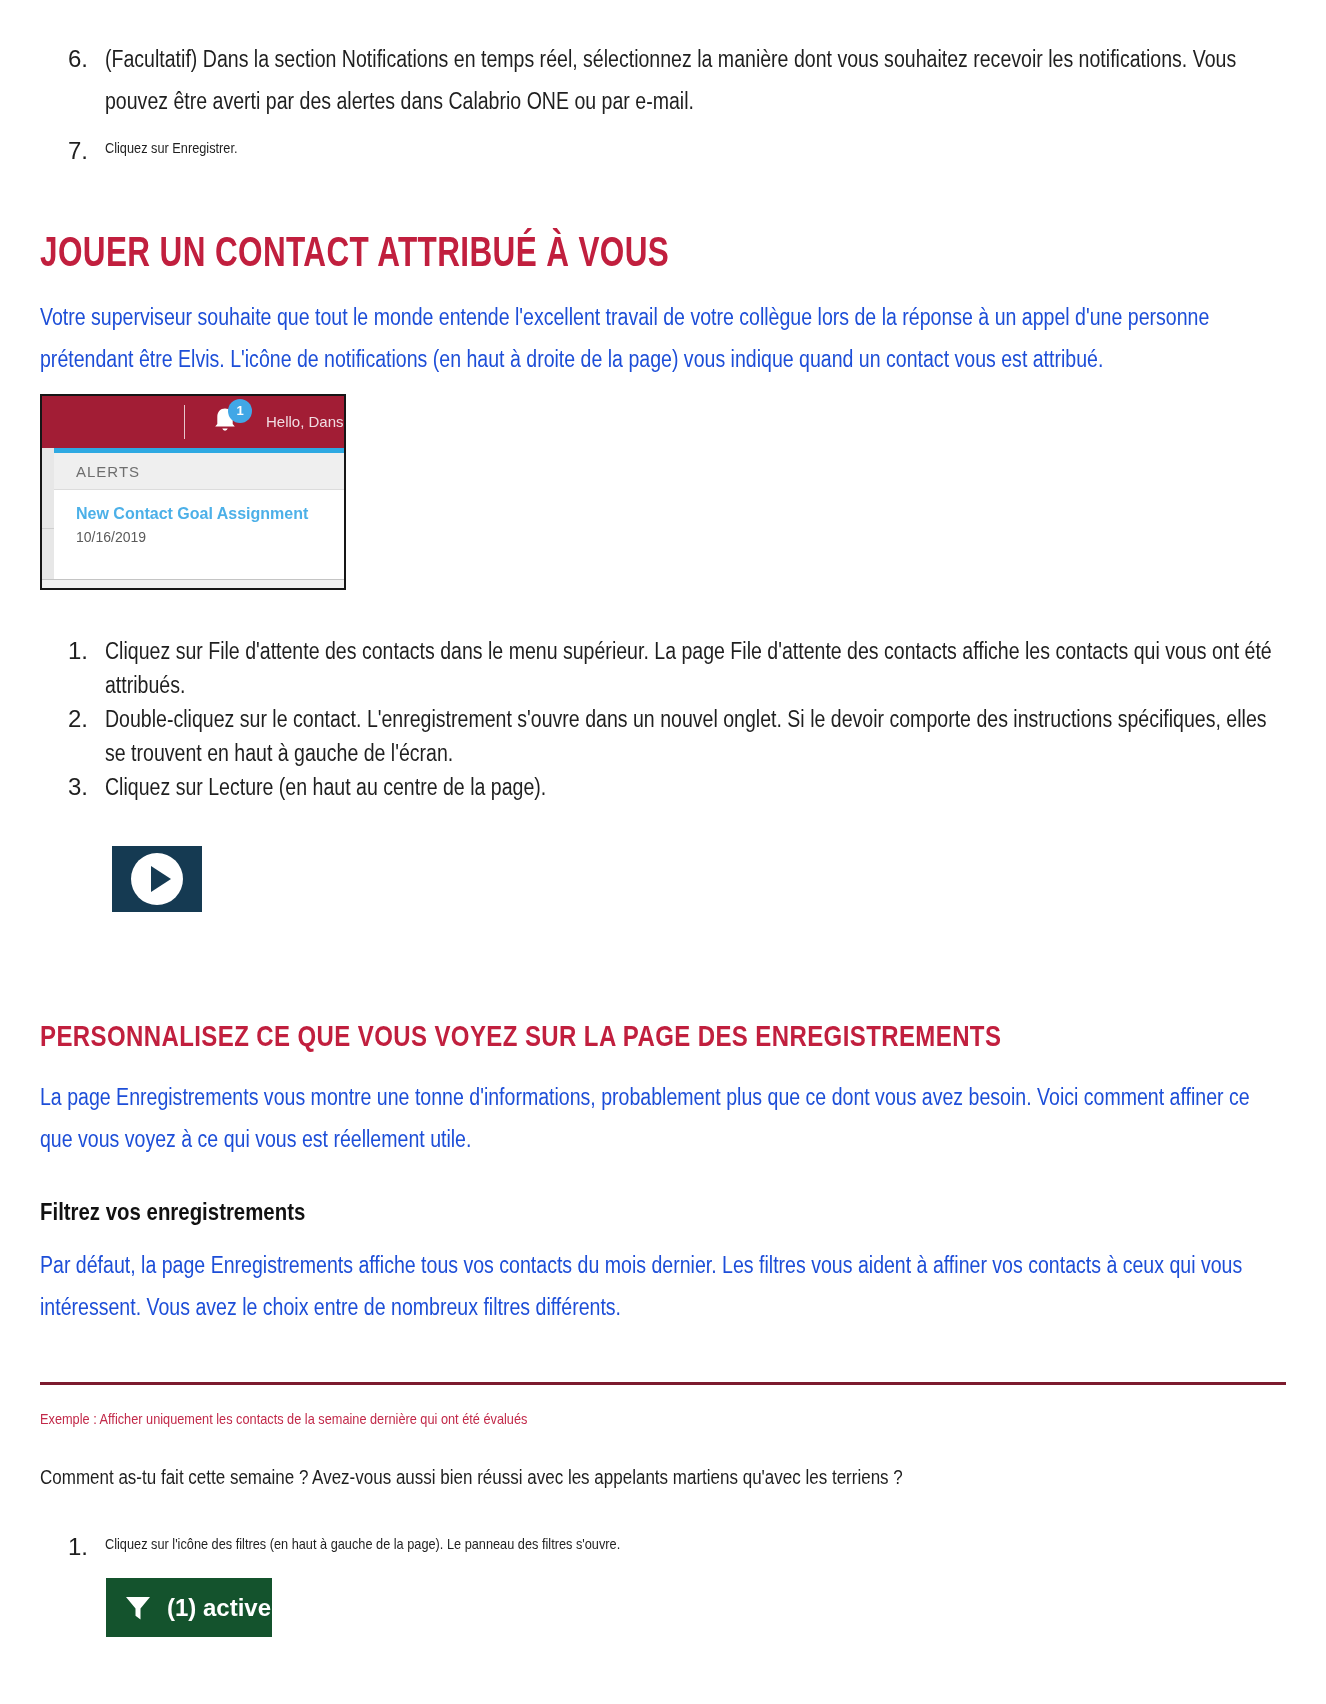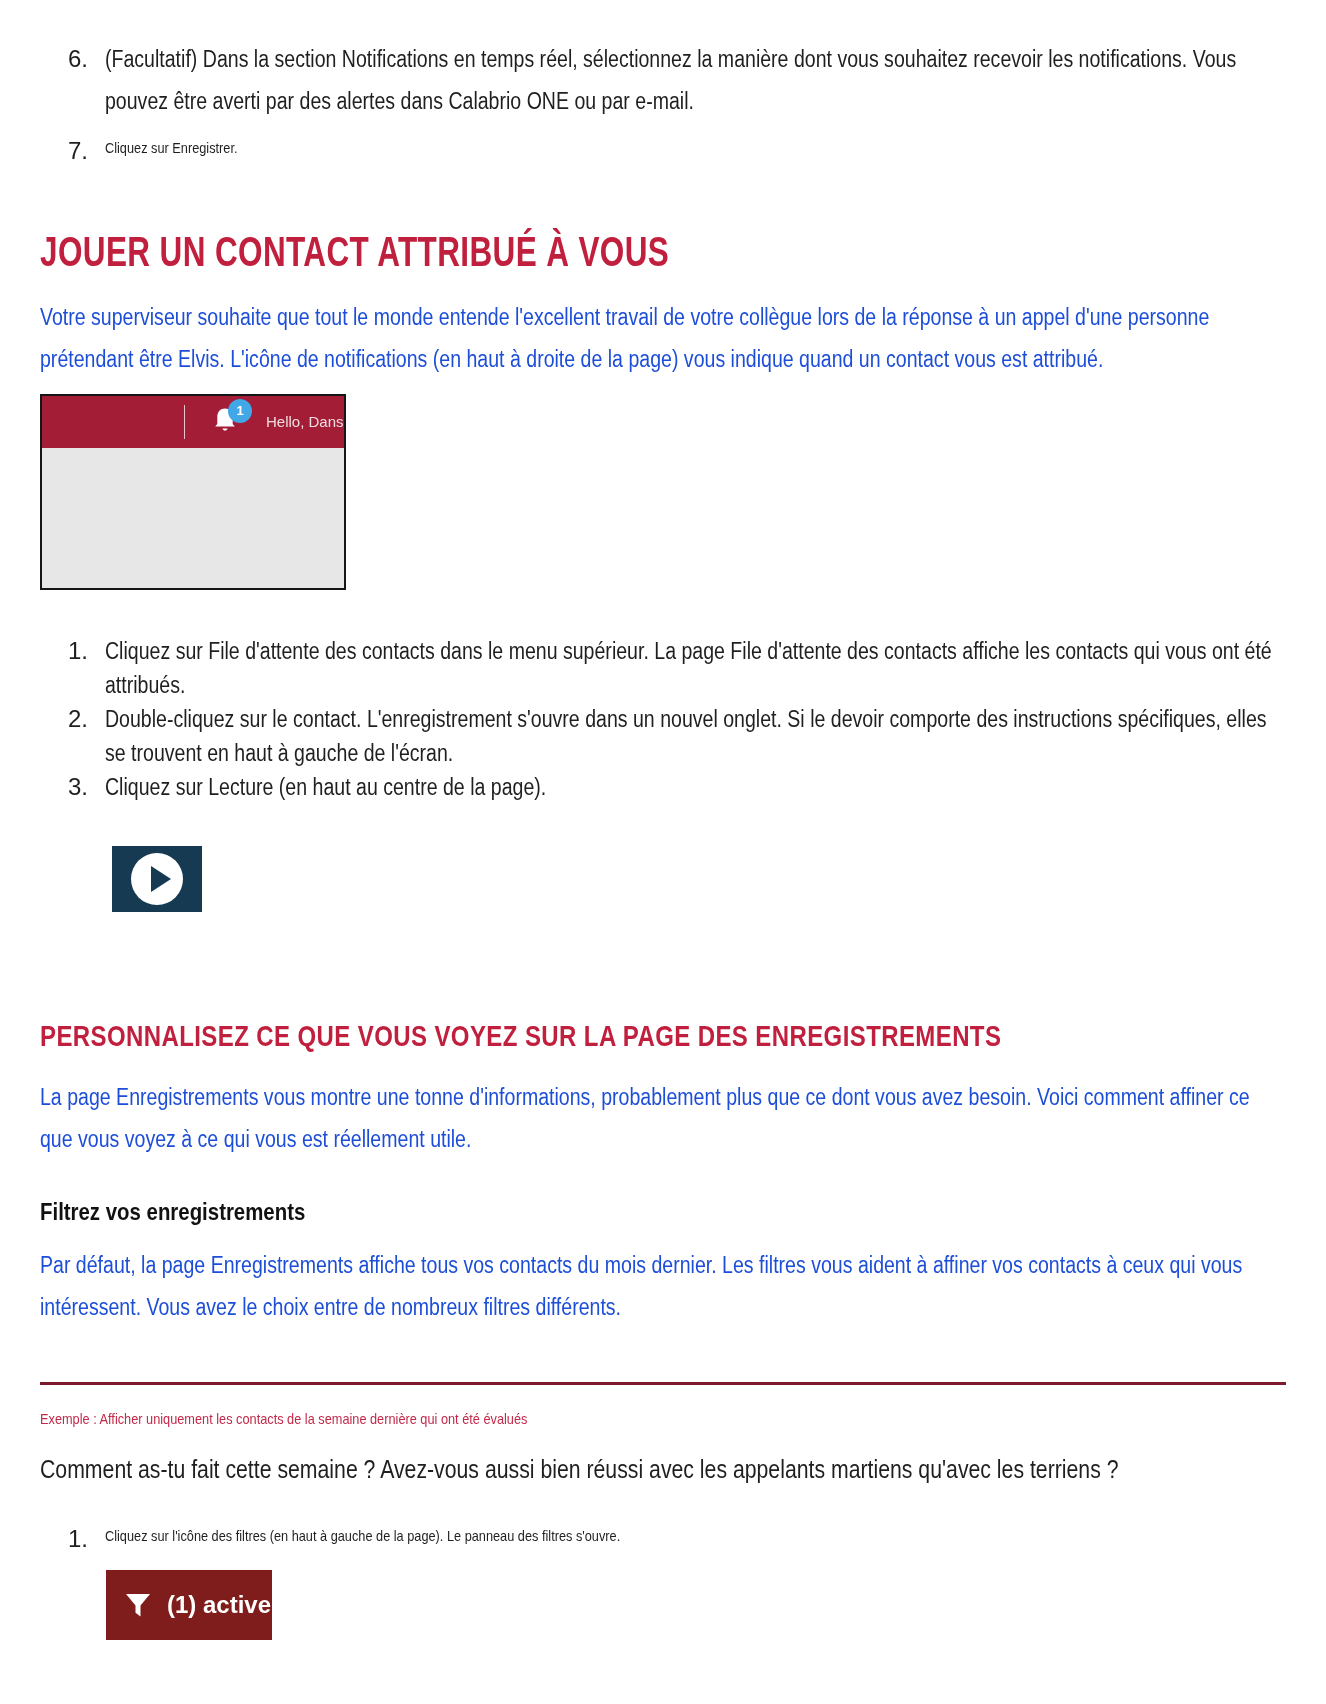--- a/index.html
+++ b/index.html
@@ -111,27 +111,27 @@
   }
 
   
   hr.red-rule {
     margin-top:54px; border:none; height:3px; background:#7c1b2e;
   }
   .example-heading {
     margin-top:17px;
     color:#c22949; font-size:15px; line-height:34px;
   }
-  .question { margin-top:16px; font-size:25px; line-height:34px; }
+  .question { margin-top:24px; font-size:20px; line-height:34px; }
 
   
   .filter-shot {
     margin:14px 0 0 66px;
-    width:166px; height:70px;
-    background:#7f1d1d;
+    width:166px; height:59px;
+    background:#14532d;
     display:flex; align-items:center;
     padding-left:18px;
   }
   .filter-shot svg { width:28px; height:28px; fill:#ffffff; }
   .filter-label {
     color:#ffffff; font-size:24px; font-weight:bold; margin-left:15px;
     white-space:nowrap;
   }
 
   .mt12 { margin-top:12px; }
@@ -170,20 +170,32 @@
       <span class="shot-divider"></span>
       <span class="bell-wrap">
         <svg viewBox="0 0 24 28" aria-hidden="true">
           <path d="M12 1.5 C7.4 1.5 4.3 5 4.3 9.8 L4.3 17 L2.2 19.6 L21.8 19.6 L19.7 17 L19.7 9.8 C19.7 5 16.6 1.5 12 1.5 Z"></path>
           <path d="M9.3 21.6 a2.8 2.8 0 0 0 5.4 0 Z"></path>
         </svg>
         <span class="bell-badge">1</span>
       </span>
       <span class="shot-greeting">Hello, Dans</span>
     </div>
+    <div class="shot-body">
+      <span class="left-strip-line"></span>
+      <div class="dropdown">
+        <div class="dropdown-accent"></div>
+        <div class="alerts-head">ALERTS</div>
+        <div class="alert-item">
+          <div class="alert-link">New Contact Goal Assignment</div>
+          <div class="alert-date">10/16/2019</div>
+        </div>
+      </div>
+      <div class="bottom-strip"></div>
+    </div>
   </div>
 
   <div class="mt44">
     <div class="list-row">
       <span class="list-num">1.</span>
       <div class="list-text-lg">
         <span class="cx85">Cliquez sur File d'attente des contacts dans le menu supérieur. La page File d'attente des contacts affiche les contacts qui vous ont été attribués.</span>
       </div>
     </div>
     <div class="list-row">

